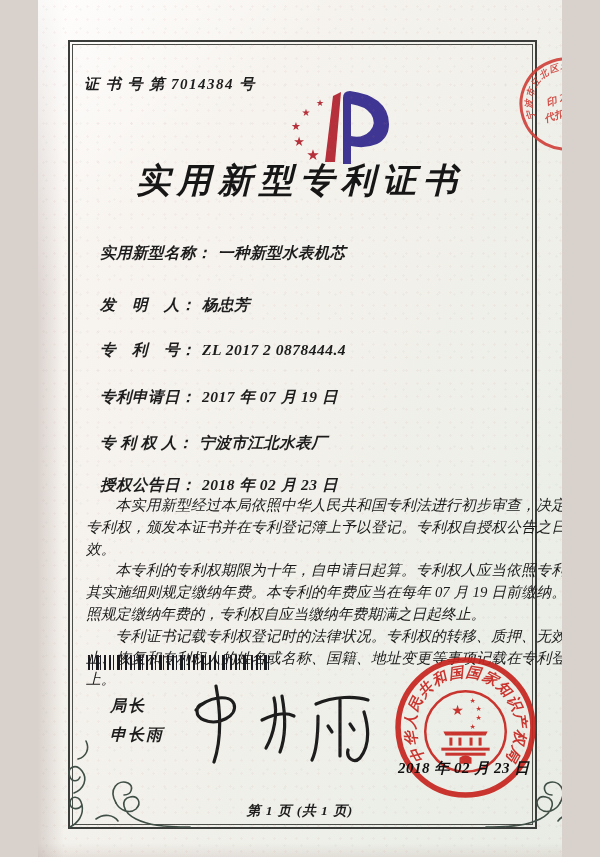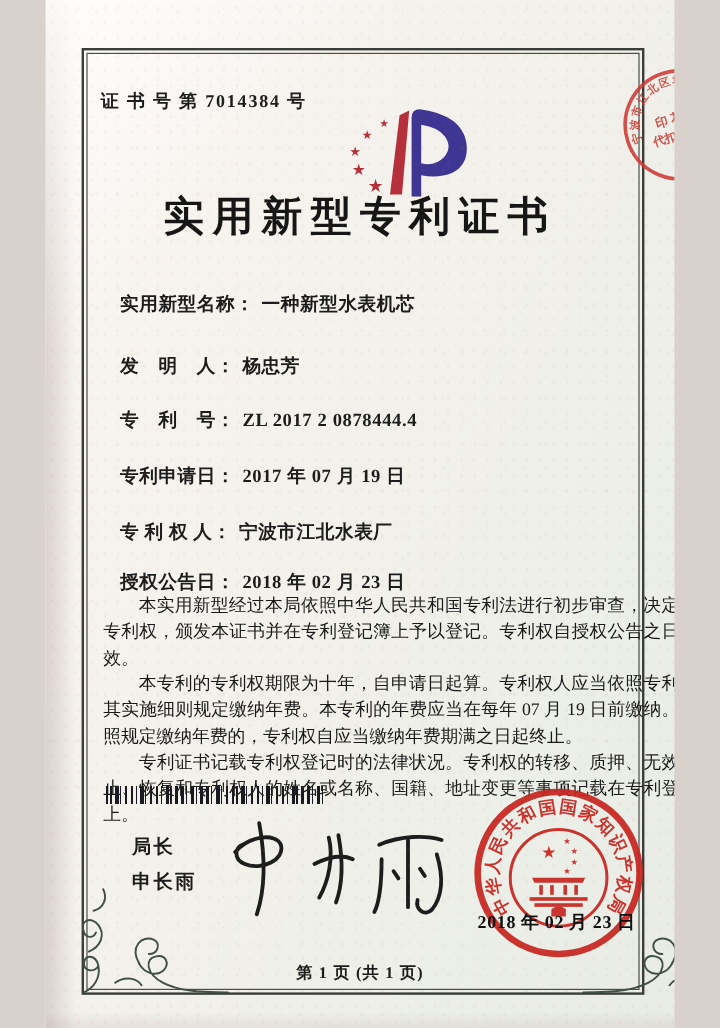--- a/index.html
+++ b/index.html
@@ -1,19 +1,19 @@
 <!DOCTYPE html>
 <html><head>
 <meta charset="utf-8">
 <style>
   html,body{margin:0;padding:0;background:#d9d2cc;}
   .page{
     position:relative;width:524px;height:857px;margin:0 auto;overflow:hidden;
     background:linear-gradient(115deg,#faf6f2 0%,#f6f3ee 30%,#f1f0ea 55%,#ecefe8 78%,#e8ece4 100%);
-    font-family:"Liberation Serif","DejaVu Serif",serif;color:#1c1c1c;
+    font-family:"Liberation Serif","DejaVu Serif",serif;color:#1c1c1c;font-style:italic;
   }
   
   .page::before{content:"";position:absolute;inset:0;pointer-events:none;
     background:
       linear-gradient(135deg,rgba(255,255,255,.85),rgba(255,255,255,0) 22%),
       linear-gradient(90deg,rgba(176,160,156,.40),rgba(176,160,156,0) 26px),
       linear-gradient(0deg,rgba(205,190,186,.35),rgba(205,190,186,0) 14px);}
   .page::after{content:"";position:absolute;inset:0;pointer-events:none;opacity:.5;
     background-image:radial-gradient(rgba(214,125,125,.16) 1px,transparent 1.3px),
                      radial-gradient(rgba(125,150,132,.12) 1px,transparent 1.3px);

